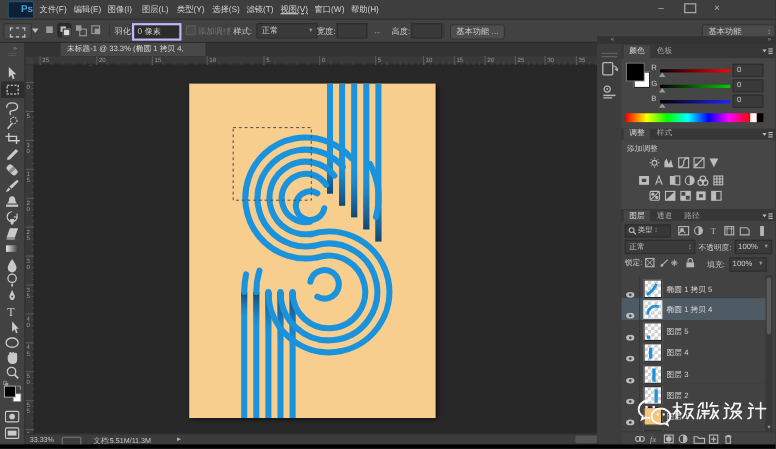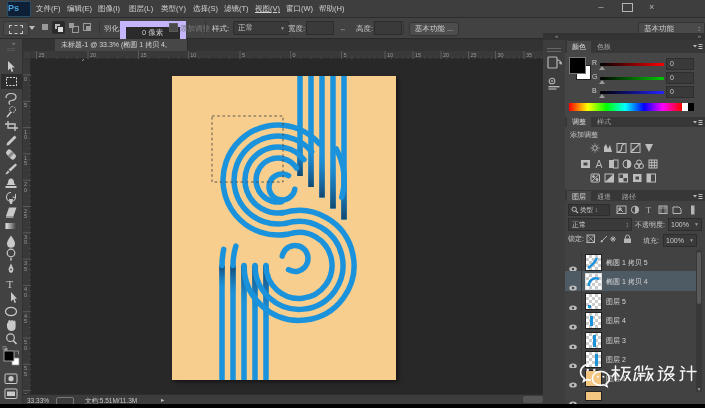--- a/index.html
+++ b/index.html
@@ -3,21 +3,21 @@
 <style>
 html,body{margin:0;padding:0;}
 body{width:705px;height:408px;position:relative;overflow:hidden;
  font-family:"Liberation Sans",sans-serif;background:#3f3f3f;}
 .ab{position:absolute;}
 .txt{color:#cfcfcf;font-size:7.5px;white-space:nowrap;}
 </style></head>
 <body>
 
 <div class="ab" style="left:0;top:0;width:705px;height:17px;background:#3e3e3e;border-bottom:1px solid #2c2c2c;">
- <div class="ab" style="left:7px;top:1px;width:22px;height:14px;background:#0d2036;border:1px solid #26506e;border-radius:2px;color:#4ba3db;font-size:9px;font-weight:bold;text-align:left;line-height:13px;">Ps</div>
+ <div class="ab" style="left:7px;top:1px;width:22px;height:14px;background:#0d2036;border:1px solid #26506e;border-radius:2px;color:#4ba3db;font-size:9px;font-weight:bold;text-align:right;line-height:13px;">Ps</div>
  <div class="ab" style="left:36px;top:4px;color:#d4d4d4;font-size:7.5px;white-space:nowrap;">文件(F)</div>
     <div class="ab" style="left:67px;top:4px;color:#d4d4d4;font-size:7.5px;white-space:nowrap;">编辑(E)</div>
     <div class="ab" style="left:98px;top:4px;color:#d4d4d4;font-size:7.5px;white-space:nowrap;">图像(I)</div>
     <div class="ab" style="left:129px;top:4px;color:#d4d4d4;font-size:7.5px;white-space:nowrap;">图层(L)</div>
     <div class="ab" style="left:161px;top:4px;color:#d4d4d4;font-size:7.5px;white-space:nowrap;">类型(Y)</div>
     <div class="ab" style="left:193px;top:4px;color:#d4d4d4;font-size:7.5px;white-space:nowrap;">选择(S)</div>
     <div class="ab" style="left:224px;top:4px;color:#d4d4d4;font-size:7.5px;white-space:nowrap;">滤镜(T)</div>
     <div class="ab" style="left:255px;top:4px;color:#d4d4d4;font-size:7.5px;white-space:nowrap;text-decoration:underline;">视图(V)</div>
     <div class="ab" style="left:286px;top:4px;color:#d4d4d4;font-size:7.5px;white-space:nowrap;">窗口(W)</div>
     <div class="ab" style="left:319px;top:4px;color:#d4d4d4;font-size:7.5px;white-space:nowrap;">帮助(H)</div>
@@ -42,21 +42,21 @@
  <div class="ab" style="left:69px;top:5px;width:9px;height:9px;">
       <div class="ab" style="left:0;top:0;width:5px;height:5px;background:#9a9a9a;"></div>
       <div class="ab" style="left:3px;top:3px;width:5px;height:5px;border:1px solid #9a9a9a;"></div>
     </div>
  <div class="ab" style="left:83px;top:5px;width:9px;height:9px;">
       <div class="ab" style="left:0;top:0;width:6px;height:6px;border:1px solid #9a9a9a;"></div>
       <div class="ab" style="left:3px;top:3px;width:5px;height:5px;background:#9a9a9a;"></div>
     </div>
  <div class="ab" style="left:99px;top:3px;width:1px;height:13px;background:#363636;"></div>
  <div class="ab txt" style="left:104px;top:6px;">羽化:</div>
- <div class="ab" style="left:120px;top:3px;width:38px;height:12px;background:#2b2b2b;border:6px solid #c4b5fd;color:#ccc;font-size:7.5px;line-height:12px;padding-left:16px;">0 像素</div>
+ <div class="ab" style="left:120px;top:3px;width:38px;height:12px;background:#2b2b2b;border:2px solid #c4b5fd;color:#ccc;font-size:7.5px;line-height:12px;padding-left:3px;">0 像素</div>
  <div class="ab" style="left:169px;top:5px;width:7px;height:7px;background:#4a4a4a;border:1px solid #5a5a5a;"></div>
  <div class="ab txt" style="left:180px;top:6px;color:#787878;">添加调整</div>
  <div class="ab" style="left:205px;top:3px;width:1px;height:13px;background:#363636;"></div>
  <div class="ab txt" style="left:212px;top:6px;text-align:center;">样式:</div>
  <div class="ab" style="left:233px;top:3px;width:50px;height:12px;background:#3a3a3a;border:1px solid #2c2c2c;border-radius:2px;color:#ccc;font-size:7.5px;line-height:12px;padding-left:4px;">正常<span style="float:right;margin-right:3px;color:#999;font-size:5px;">▼</span></div>
  <div class="ab txt" style="left:288px;top:6px;">宽度:</div>
  <div class="ab" style="left:306px;top:3px;width:26px;height:12px;background:#3a3a3a;border:1px solid #2c2c2c;"></div>
  <div class="ab txt" style="left:339px;top:6px;color:#999;">↔</div>
  <div class="ab txt" style="left:356px;top:6px;">高度:</div>
  <div class="ab" style="left:374px;top:3px;width:26px;height:12px;background:#3a3a3a;border:1px solid #2c2c2c;"></div>
@@ -650,20 +650,37 @@
           <div class="ab" style="left:4px;top:5px;width:8px;height:6px;"><svg width="8" height="6">
               <ellipse cx="4" cy="3" rx="3.8" ry="2.6" fill="#bbb"></ellipse>
               <circle cx="4" cy="3" r="1.2" fill="#424242"></circle>
             </svg></div>
           <div class="ab" style="left:20px;top:3px;width:15px;height:8px;background:#f2c581;border:1px solid #222;"></div>
         </div>
         <div class="ab" style="left:131px;top:49px;width:6px;height:142px;background:#383838;">
           <div class="ab" style="left:1px;top:2px;width:4px;height:52px;background:#5a5a5a;border-radius:2px;"></div>
           <div class="ab" style="left:0px;top:136px;width:6px;height:6px;color:#999;font-size:5px;text-align:center;line-height:6px;">▼</div>
         </div>
+        <div class="ab" style="left:0;top:191px;width:140px;height:12px;background:#424242;border-top:1px solid #383838;">
+          <svg class="ab" style="left:10px;top:1px;" width="120" height="10">
+            <g stroke="#b8b8b8" fill="none" stroke-width="1">
+              <circle cx="5" cy="5" r="2.2"></circle>
+              <circle cx="8.5" cy="5" r="2.2"></circle>
+              <text x="16" y="8" font-size="7.5" font-style="italic" fill="#b8b8b8" stroke="none" font-family="Liberation Serif">fx</text>
+              <rect x="29" y="1.5" width="8" height="7"></rect>
+              <circle cx="33" cy="5" r="2" fill="#b8b8b8"></circle>
+              <circle cx="46" cy="5" r="3.5"></circle>
+              <path d="M46 1.5 A3.5 3.5 0 0 1 46 8.5 Z" fill="#b8b8b8" stroke="none"></path>
+              <path d="M56 3 h3 l1.5 1.5 h5 v4.5 h-9.5 Z"></path>
+              <rect x="70" y="1.5" width="7.5" height="7.5"></rect>
+              <path d="M73.7 3 v4.5 M71.5 5.2 h4.5"></path>
+              <path d="M84 3 h6 M85 3 v6 h4 v-6 M85.5 2 h3 v1"></path>
+            </g>
+          </svg>
+        </div>
       </div>
     </div>
 </div>
 
 <div class="ab" style="left:0;top:404px;width:705px;height:4px;background:#000;"></div>
 
 <div class="ab" style="left:578px;top:361px;width:127px;height:30px;">
  <svg class="ab" style="left:0;top:0;" width="34" height="30">
   <g fill="none" stroke="#fff" stroke-width="1.7" opacity="0.95">
    <path d="M 13.5 2.6 C 7.2 2.6 2.6 6.3 2.6 11 C 2.6 13.7 4.1 15.9 6.4 17.4 L 5.5 20.3 L 9 18.5 C 10.2 18.9 11.6 19.1 13 19 "></path>

